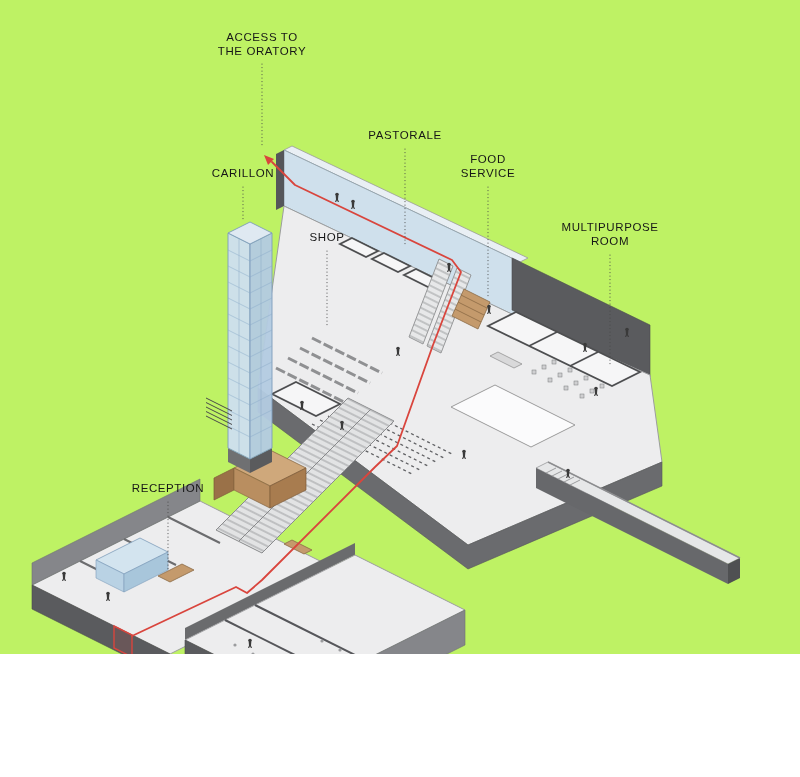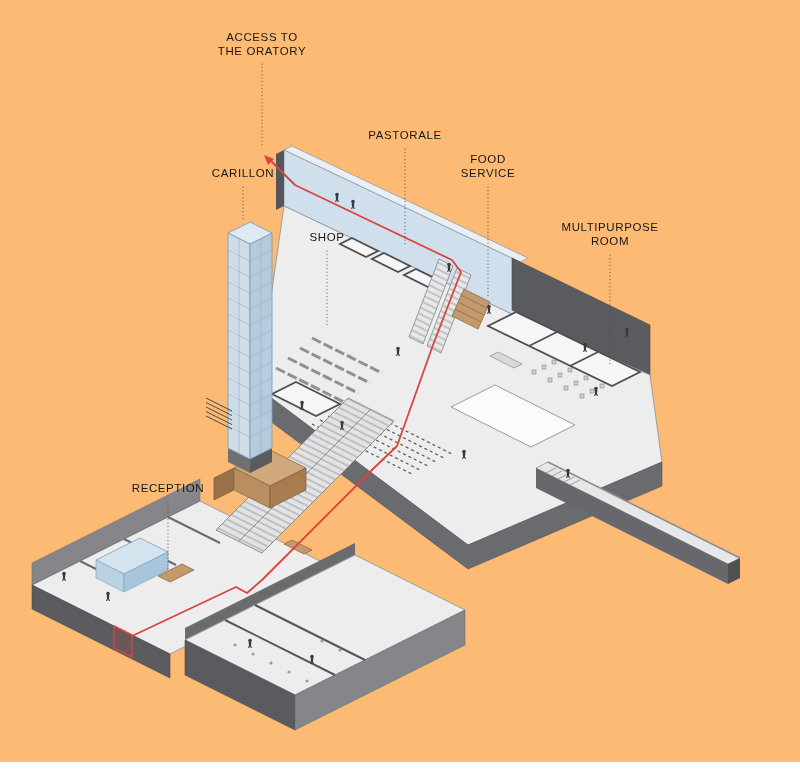--- a/index.html
+++ b/index.html
@@ -1,16 +1,16 @@
 <!DOCTYPE html>
 <html><head>
 <meta charset="utf-8">
 <style>
   html,body{margin:0;padding:0;background:#ffffff;}
-  .stage{position:relative;width:800px;height:762px;background:#fdba74;overflow:hidden;
+  .stage{position:relative;width:800px;height:654px;background:#bef264;overflow:hidden;
          font-family:"Liberation Sans", sans-serif;}
   svg{position:absolute;inset:0;}
   .lbl{font-family:"Liberation Sans", sans-serif;font-size:11.5px;font-weight:500;
        fill:#171717;letter-spacing:.6px;text-anchor:middle;}
   .leader{stroke:#4a4a4a;stroke-width:1.1;stroke-dasharray:0.1 3.4;stroke-linecap:round;fill:none;}
   .plate{fill:#ededee;stroke:#9c9d9f;stroke-width:1;}
   .darkw{fill:#5a5b5e;stroke:#4a4b4d;stroke-width:.6;}
   .midw{fill:#85868a;stroke:#6f7073;stroke-width:.6;}
   .roomline{fill:#f6f6f7;stroke:#4d4e50;stroke-width:1.8;}
   .wood{fill:#c49a6c;stroke:#8a6a44;stroke-width:.8;}

